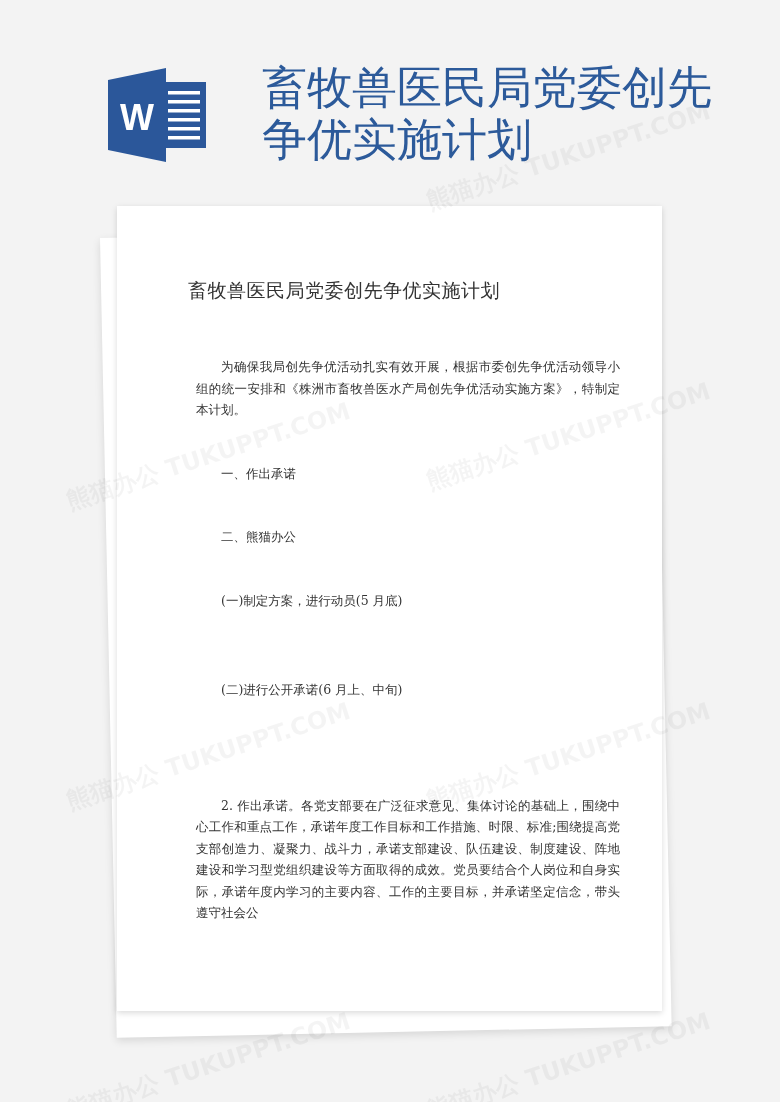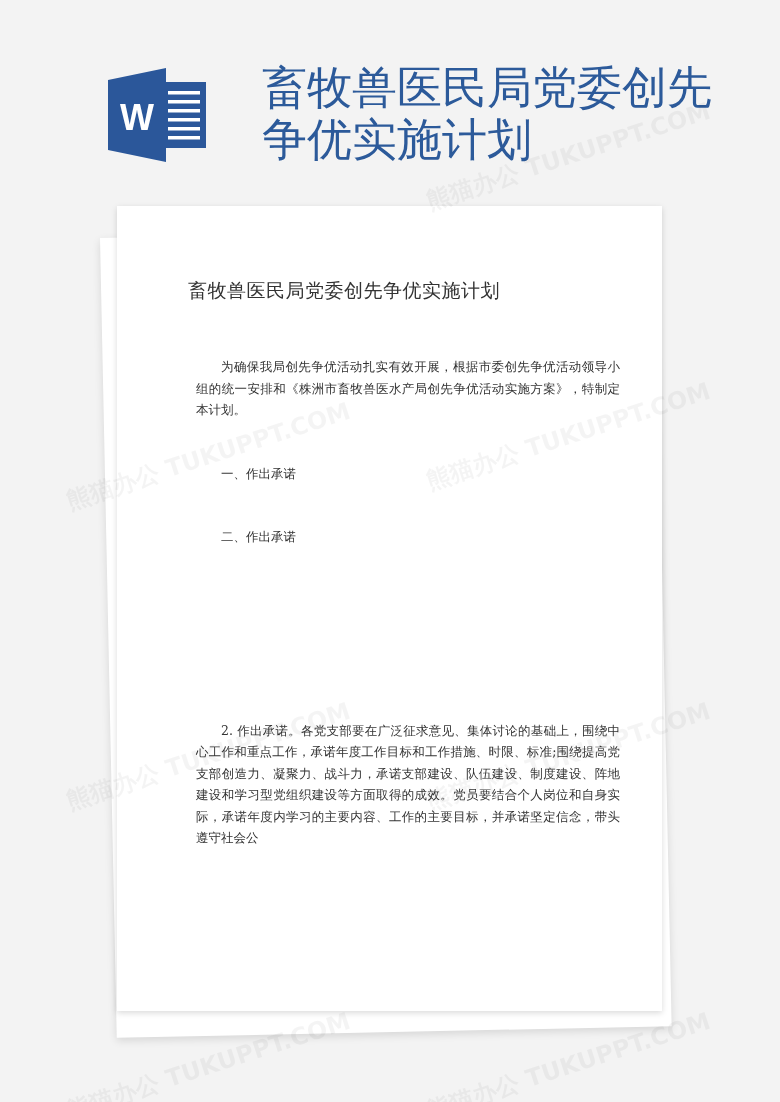--- a/index.html
+++ b/index.html
@@ -37,24 +37,26 @@
 
 <div class="stack-back"></div>
 
 <div class="page">
   <div class="doc-title">畜牧兽医民局党委创先争优实施计划</div>
   <div class="doc-body">
     <p class="p">为确保我局创先争优活动扎实有效开展，根据市委创先争优活动领导小组的统一安排和《株洲市畜牧兽医水产局创先争优活动实施方案》，特制定本计划。</p>
     <div class="gap"></div>
     <p class="p">一、作出承诺</p>
     <div class="gap"></div>
-    <p class="p">二、作出承诺</p>
+    <p class="p">二、熊猫办公</p>
+    <div class="gap"></div>
+    <p class="p">(一)制定方案，进行动员(5 月底)</p>
     <div class="gap"></div>
     <div class="gap"></div>
-    <div class="gap"></div>
+    <p class="p">(二)进行公开承诺(6 月上、中旬)</p>
     <div class="gap"></div>
     <div class="gap"></div>
     <div class="gap"></div>
     <p class="p">2. 作出承诺。各党支部要在广泛征求意见、集体讨论的基础上，围绕中心工作和重点工作，承诺年度工作目标和工作措施、时限、标准;围绕提高党支部创造力、凝聚力、战斗力，承诺支部建设、队伍建设、制度建设、阵地建设和学习型党组织建设等方面取得的成效。党员要结合个人岗位和自身实际，承诺年度内学习的主要内容、工作的主要目标，并承诺坚定信念，带头遵守社会公</p>
   </div>
 </div>
 
 <div class="watermark" style="left:60px;top:440px;">熊猫办公 TUKUPPT.COM</div>
 <div class="watermark" style="left:420px;top:420px;">熊猫办公 TUKUPPT.COM</div>
 <div class="watermark" style="left:60px;top:740px;">熊猫办公 TUKUPPT.COM</div>

